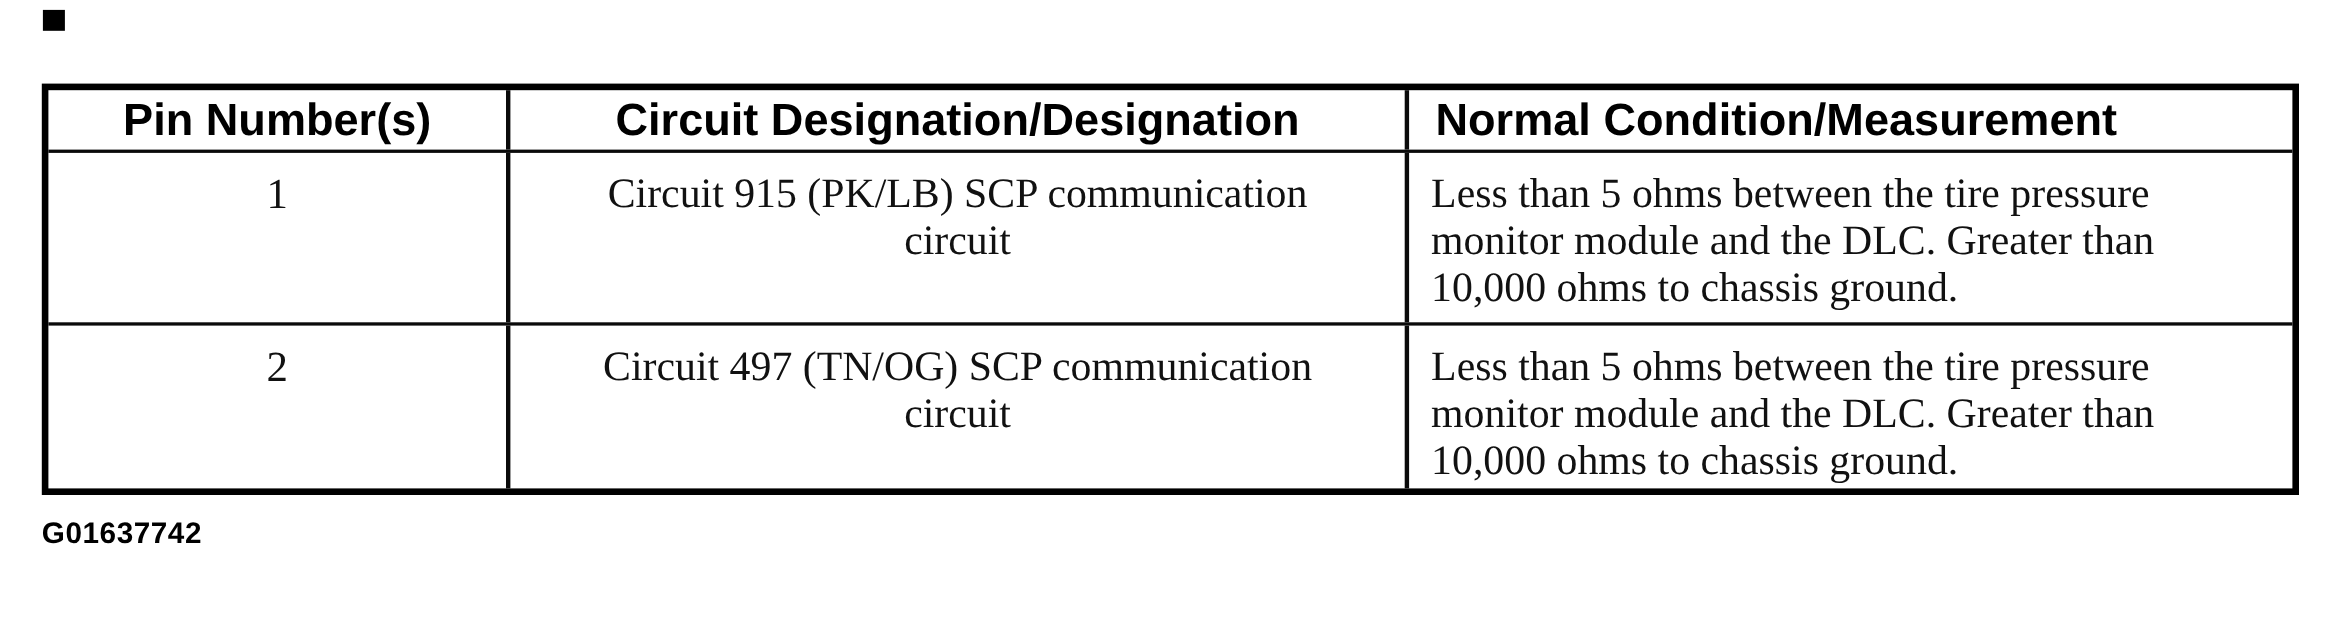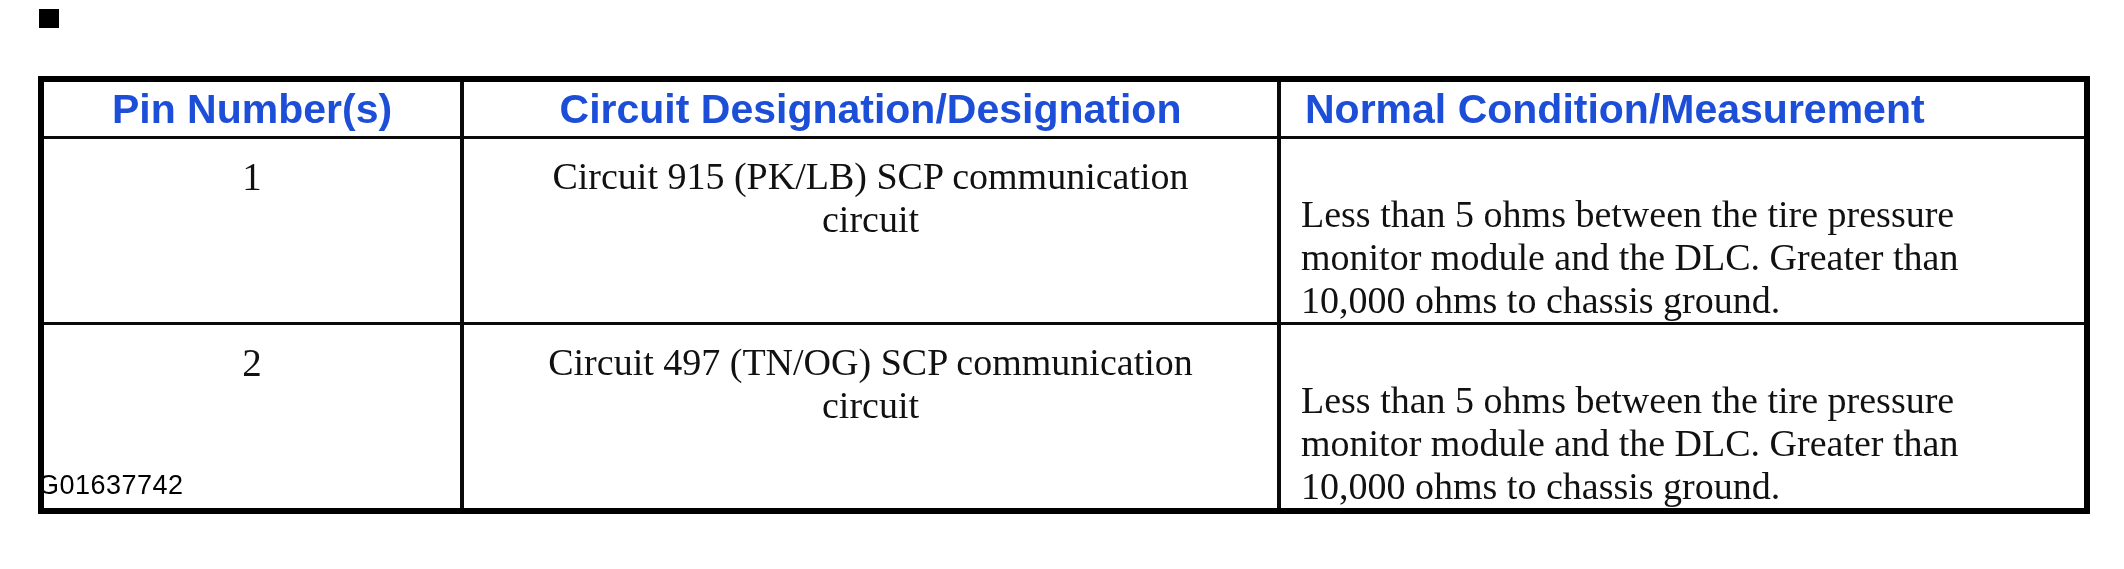--- a/index.html
+++ b/index.html
@@ -64,21 +64,21 @@
   }
   .col-3 { flex: 1; }
 
   .header-cell {
     display: flex;
     align-items: center;
     font-family: "Liberation Sans", sans-serif;
     font-weight: bold;
     font-size: 41px;
     line-height: 1;
-    color: #1d4ed8;
+    color: #000000;
     white-space: nowrap;
   }
   .header-center { justify-content: center; }
   .header-left { padding-left: 24px; text-align: right; }
 
   .cell-pin {
     font-size: 39px;
     line-height: 43px;
     text-align: center;
     padding-top: 16px;
@@ -93,30 +93,29 @@
     font-size: 38px;
     line-height: 43px;
     color: #111;
   }
 
   .cell-normal {
     padding: 16px 16px 0 20px;
     font-size: 38px;
     line-height: 43px;
     color: #111;
-    margin-top: 38px;
   }
 
   
   .figure-id {
     position: absolute;
     left: 38px;
     top: 470px;
     font-family: "Liberation Sans", sans-serif;
-    font-weight: normal;
+    font-weight: bold;
     font-size: 27px;
     letter-spacing: 0.5px;
     color: #000;
   }
 </style>
 </head>
 <body>
 
 <div class="scan-mark"></div>
 

